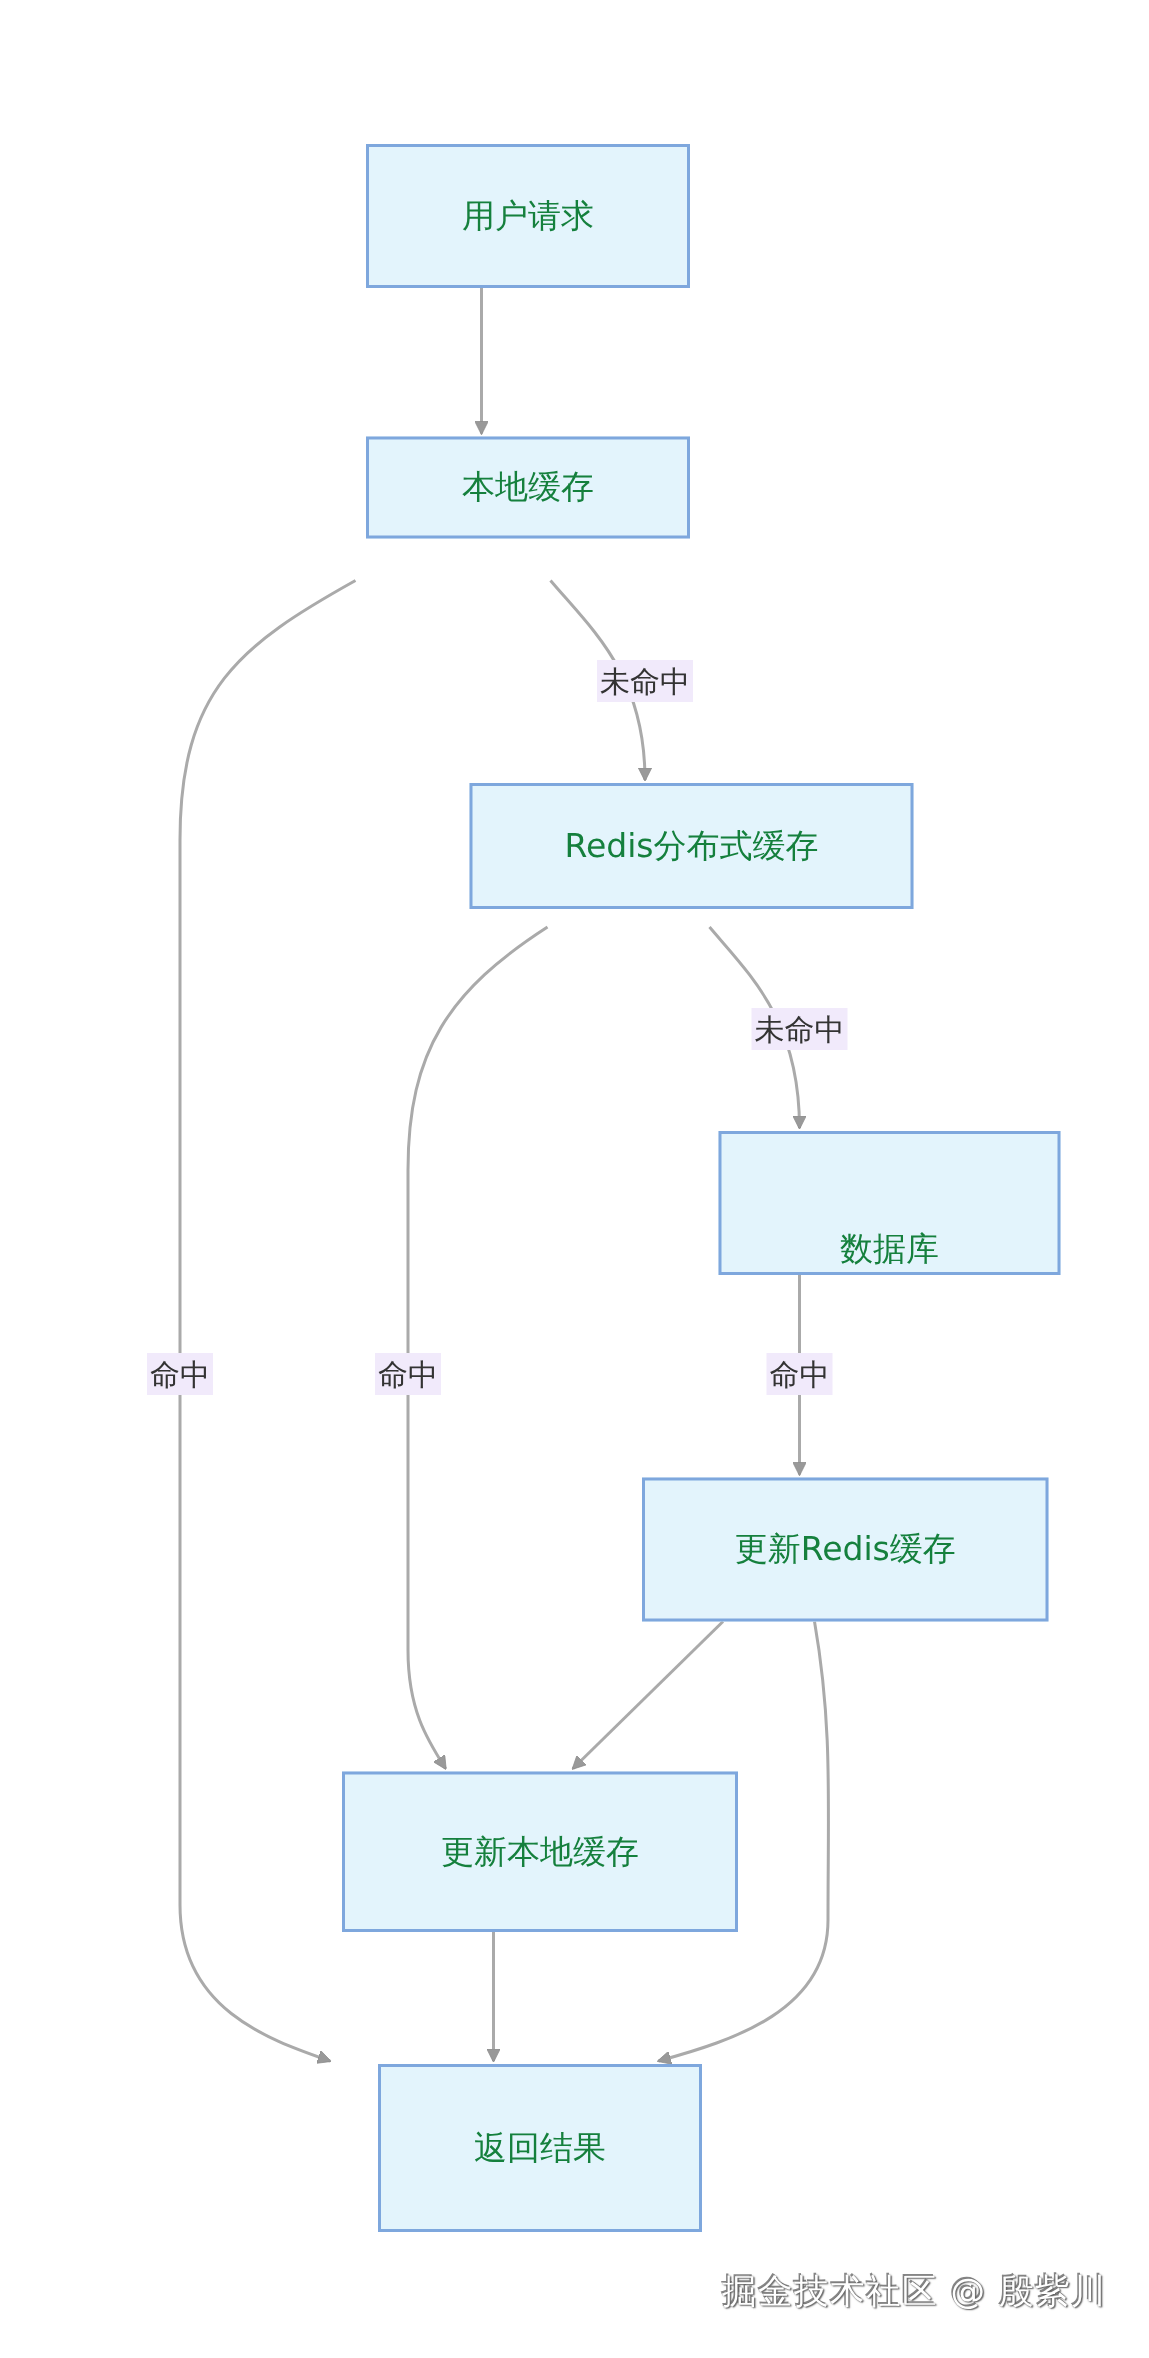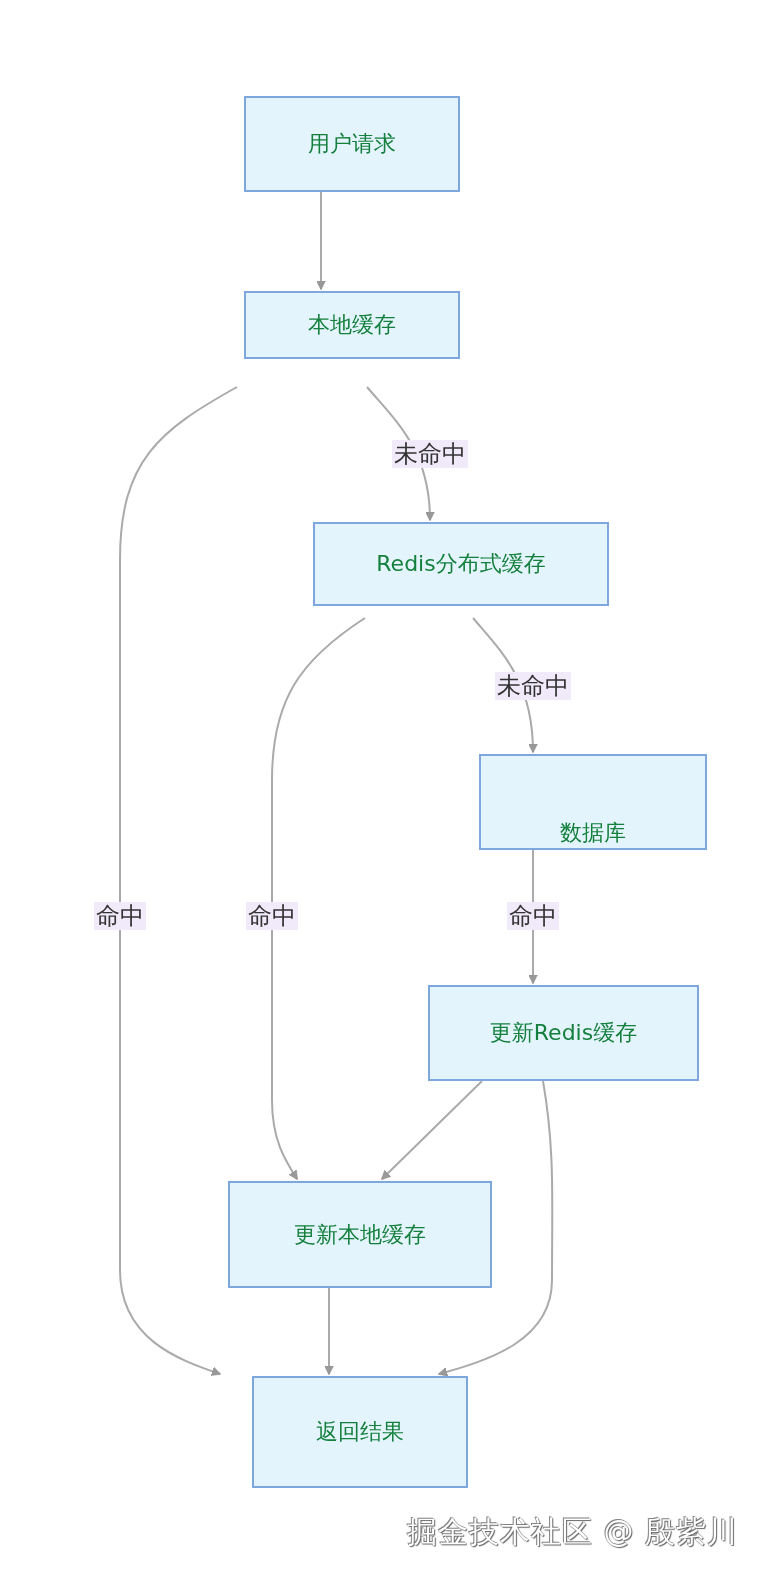--- a/index.html
+++ b/index.html
@@ -1,20 +1,20 @@
 <!DOCTYPE html>
 <html><head>
 <meta charset="utf-8">
 <style>
   html,body{margin:0;padding:0;background:#ffffff;}
   body{width:766px;height:1572px;position:relative;overflow:hidden;font-family:"DejaVu Sans","Liberation Sans",sans-serif;}
   #canvas{position:absolute;left:0;top:0;}
   .node{position:absolute;box-sizing:border-box;background:#e3f4fc;border:2px solid #7ea7dd;display:flex;align-items:center;justify-content:center;color:#15803d;font-size:22px;margin-left:31px;}
-  .elabel{position:absolute;background:#f1eafb;color:#333333;font-size:24px;padding:1px 2px;line-height:26px;transform:translate(-50%,-50%);white-space:nowrap;}
-  .watermark{position:absolute;right:28px;top:1512px;font-size:30px;color:#ffffff;text-shadow:0 0 1px #555,1px 1px 1px #666,-1px -1px 0 #888;letter-spacing:1px;}
+  .elabel{position:absolute;background:#f1eafb;color:#333333;font-size:20px;padding:1px 2px;line-height:26px;transform:translate(-50%,-50%);white-space:nowrap;}
+  .watermark{position:absolute;right:28px;top:1512px;font-size:23px;color:#ffffff;text-shadow:0 0 1px #555,1px 1px 1px #666,-1px -1px 0 #888;letter-spacing:1px;}
 </style>
 </head>
 <body>
 
 <svg id="canvas" width="766" height="1572">
   <defs>
     <marker id="arrow" viewBox="0 0 10 10" refX="9" refY="5" markerWidth="9" markerHeight="9" orient="auto-start-reverse" markerUnits="userSpaceOnUse">
       <path d="M0,0 L10,5 L0,10 z" fill="#999999" stroke="#888" stroke-width="0.5"></path>
     </marker>
   </defs>

